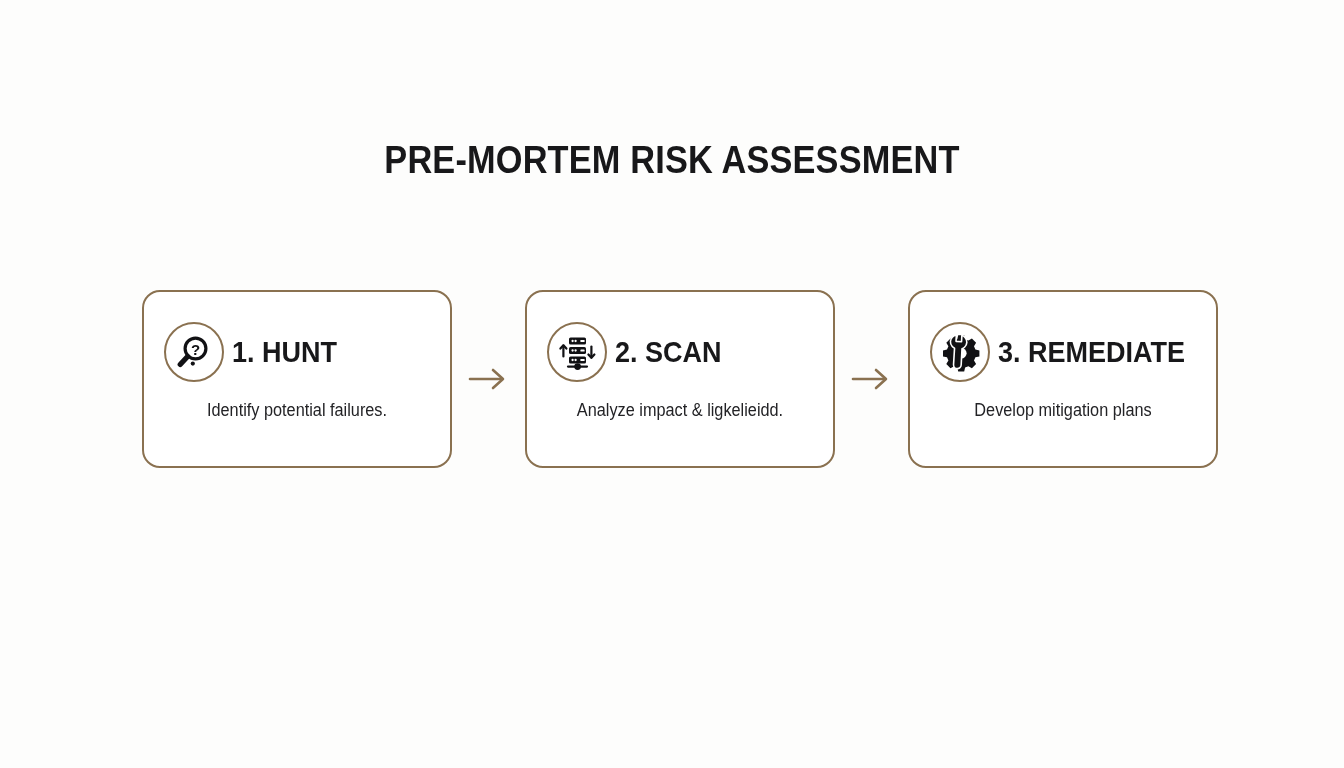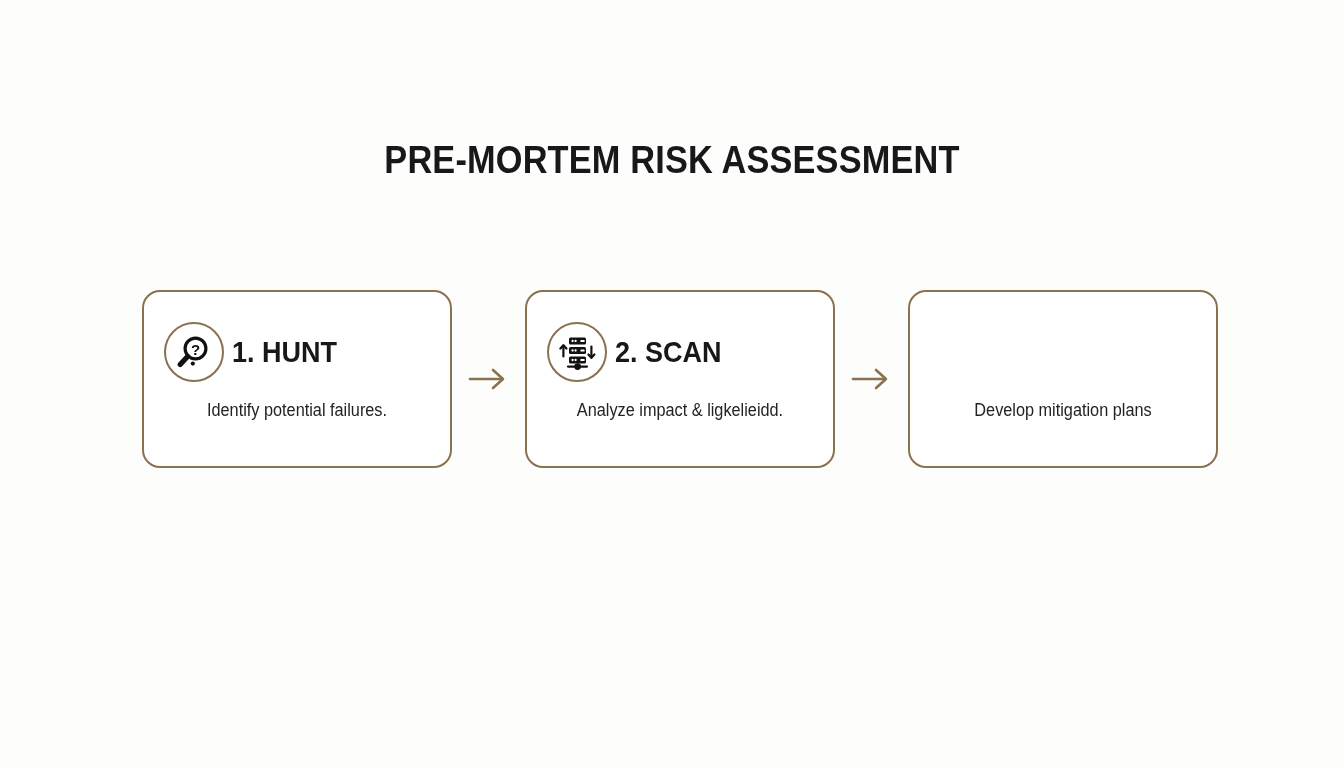--- a/index.html
+++ b/index.html
@@ -182,16 +182,28 @@
   <div class="flow-arrow">
     <svg width="46" height="26" viewBox="0 0 46 26" aria-hidden="true">
       <g stroke="#8a7150" stroke-width="2.6" fill="none" stroke-linecap="round" stroke-linejoin="round">
         <line x1="4" y1="13" x2="36" y2="13"></line>
         <polyline points="27,4 37,13 27,22"></polyline>
       </g>
     </svg>
   </div>
 
   <div class="step-card">
+    <div class="card-head">
+      <span class="icon-badge">
+        <svg width="40" height="40" viewBox="0 0 40 40" aria-hidden="true">
+          <path fill="#111114" d="M18.2 3.2h6.0l0.9 4.0 3.3 1.4 3.5-2.1 4.2 4.2-2.1 3.5 1.4 3.3 4.0 0.9v6.0l-4.0 0.9-1.4 3.3 2.1 3.5-4.2 4.2-3.5-2.1-3.3 1.4-0.9 4.0h-6.0l-0.9-4.0-3.3-1.4-3.5 2.1-4.2-4.2 2.1-3.5-1.4-3.3-4.0-0.9v-6.0l4.0-0.9 1.4-3.3-2.1-3.5 4.2-4.2 3.5 2.1 3.3-1.4z"></path>
+          <circle cx="21.2" cy="21.2" r="5.4" fill="#ffffff"></circle>
+          <g transform="rotate(-42 21 20)">
+            <path fill="#111114" stroke="#ffffff" stroke-width="1.6" stroke-linejoin="round" d="M25.2 3.0c-3.9 0-7.0 3.1-7.0 7.0 0 1.0 0.2 1.9 0.6 2.8L7.0 24.4c-1.5 1.5-1.5 3.9 0 5.4 1.5 1.5 3.9 1.5 5.4 0l11.6-11.6c0.9 0.4 1.8 0.6 2.8 0.6 3.9 0 7.0-3.1 7.0-7.0 0-1.3-0.4-2.5-1.0-3.6l-4.5 4.5-3.9-3.9 4.5-4.5c-1.1-0.6-2.3-1.0-3.7-1.0z"></path>
+          </g>
+        </svg>
+      </span>
+      <span class="card-heading">3. REMEDIATE</span>
+    </div>
     <div class="card-desc">Develop mitigation plans</div>
   </div>
 
 </div>
 
 </body></html>

